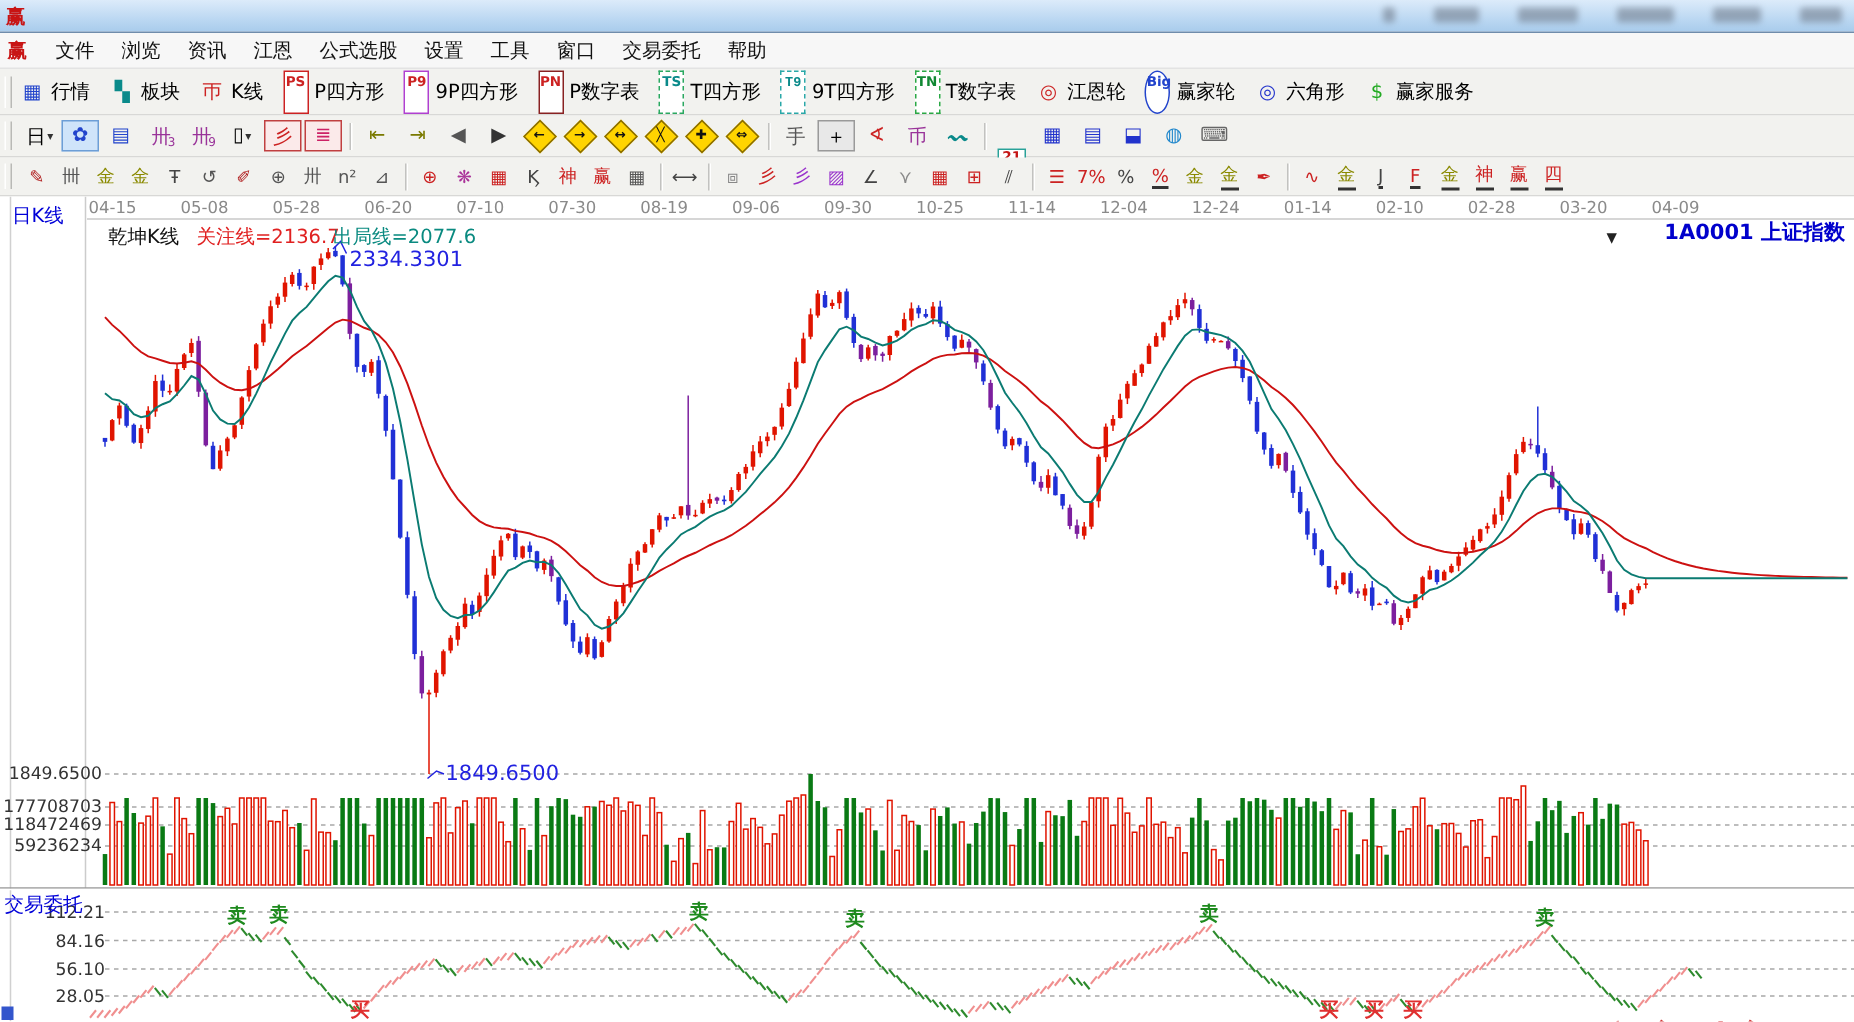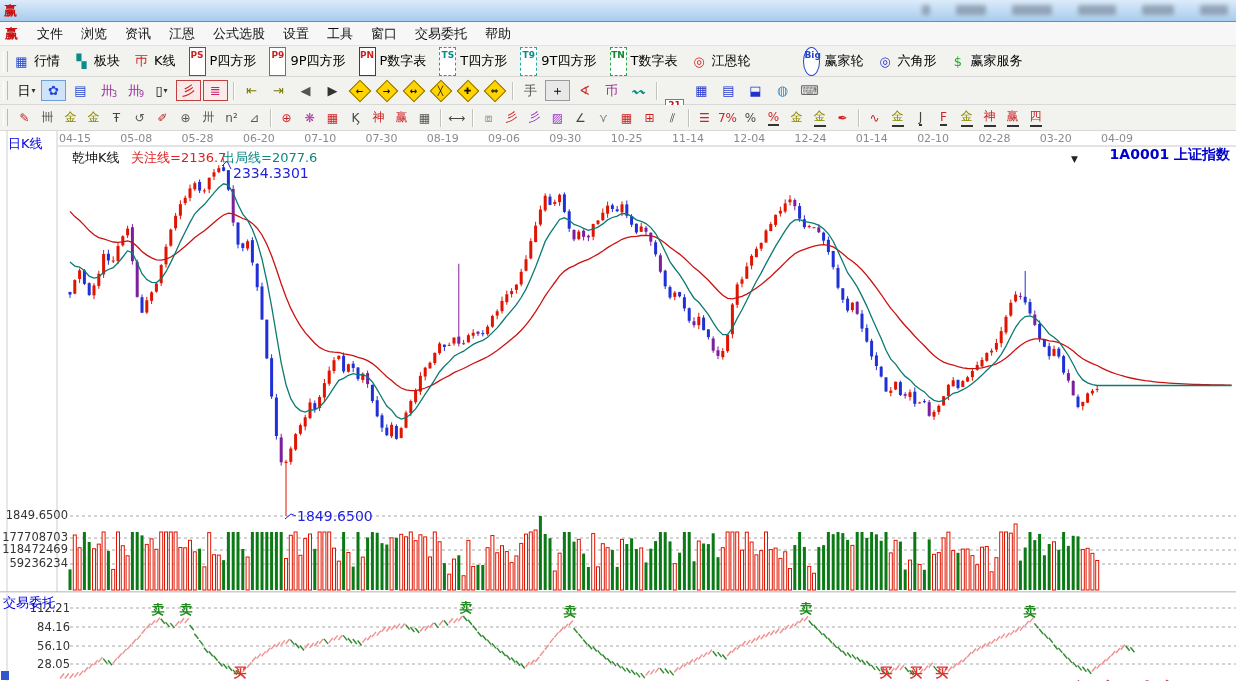--- a/index.html
+++ b/index.html
@@ -116,33 +116,33 @@
       </span>
       <span class="tb1-item">
         <span class="badge" style="border: 1px solid rgb(136, 34, 34); color: rgb(204, 34, 34);">PN</span>
         <span>P数字表</span>
       </span>
       <span class="tb1-item">
         <span class="badge" style="border: 1px dashed rgb(42, 168, 96); color: rgb(10, 138, 138);">TS</span>
         <span>T四方形</span>
       </span>
       <span class="tb1-item">
-        <span class="badge" style="border: 1px dashed rgb(42, 168, 168); color: rgb(10, 138, 138);">T9</span>
+        <span class="badge" style="border: 1px dashed rgb(42, 168, 168); color: rgb(10, 138, 138); font-family: Liberation Mono, monospace;">T9</span>
         <span>9T四方形</span>
       </span>
       <span class="tb1-item">
         <span class="badge" style="border: 1px dashed rgb(42, 168, 69); color: rgb(17, 136, 51);">TN</span>
         <span>T数字表</span>
       </span>
       <span class="tb1-item">
         <span class="icon16" style="color: rgb(204, 34, 34);">◎</span>
         <span>江恩轮</span>
       </span>
       <span class="tb1-item">
-        <span class="badge" style="border: 1px solid rgb(34, 68, 204); color: rgb(34, 68, 204); border-radius: 50%; margin-left: 40px;">Big</span>
+        <span class="badge" style="border: 1px solid rgb(34, 68, 204); color: rgb(34, 68, 204); border-radius: 50%;">Big</span>
         <span>赢家轮</span>
       </span>
       <span class="tb1-item">
         <span class="icon16" style="color: rgb(34, 51, 204);">◎</span>
         <span>六角形</span>
       </span>
       <span class="tb1-item">
         <span class="icon16" style="color: rgb(34, 170, 34);">$</span>
         <span>赢家服务</span>
       </span>

